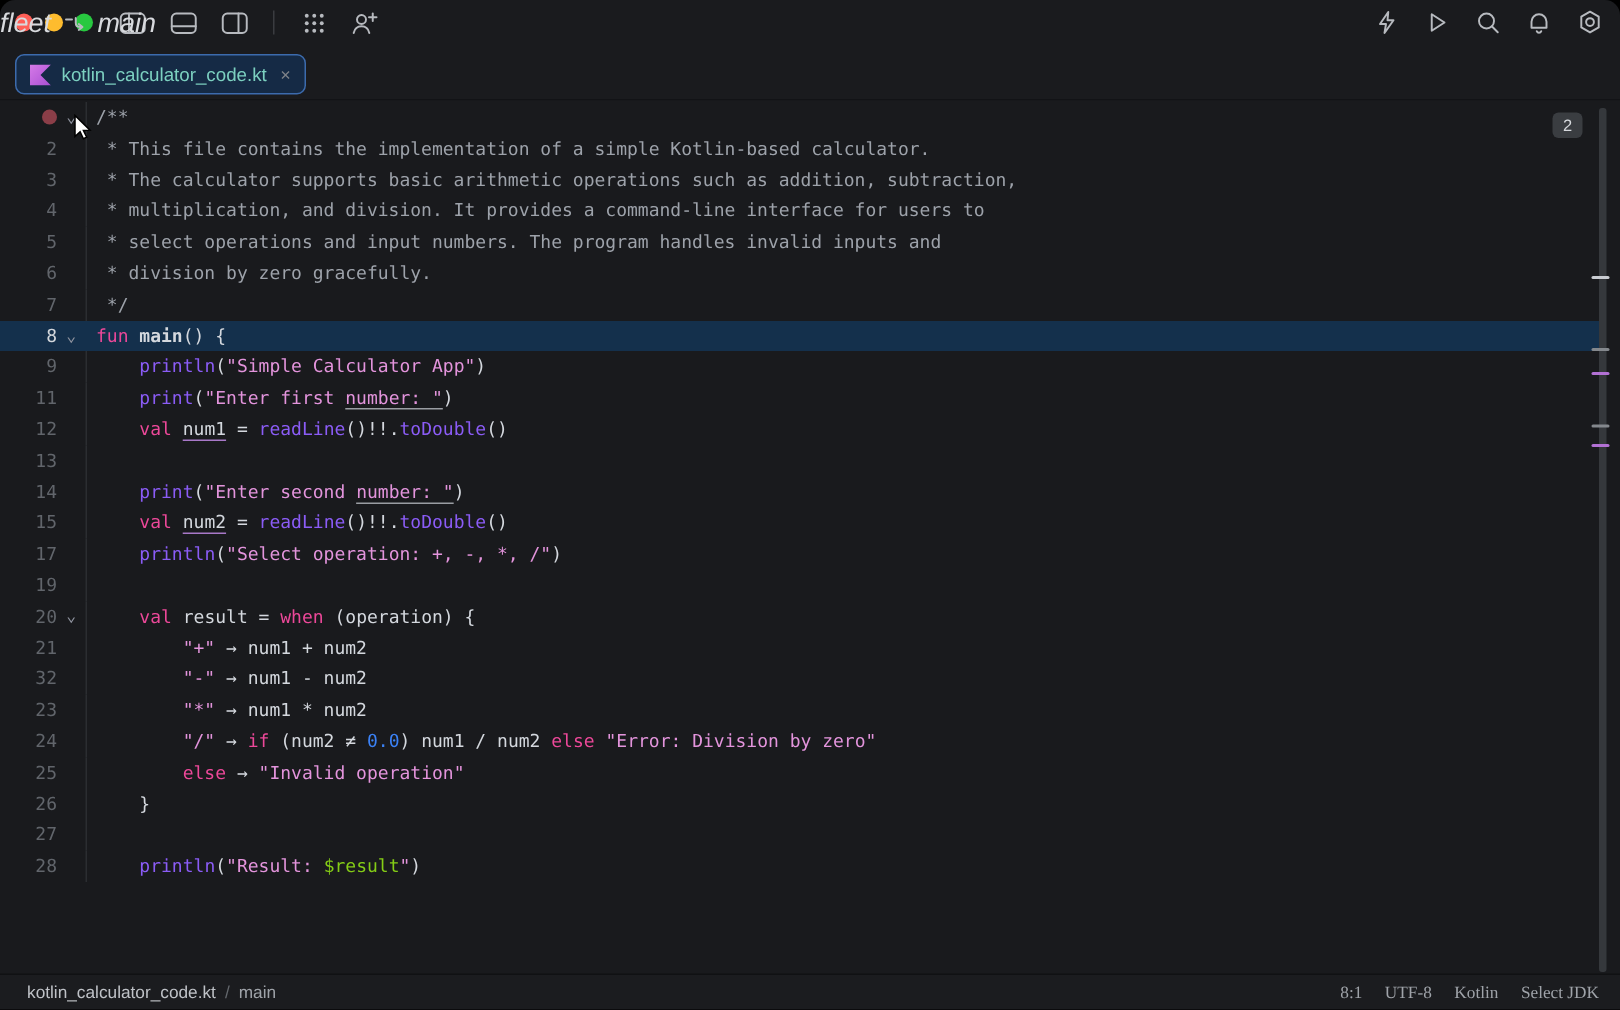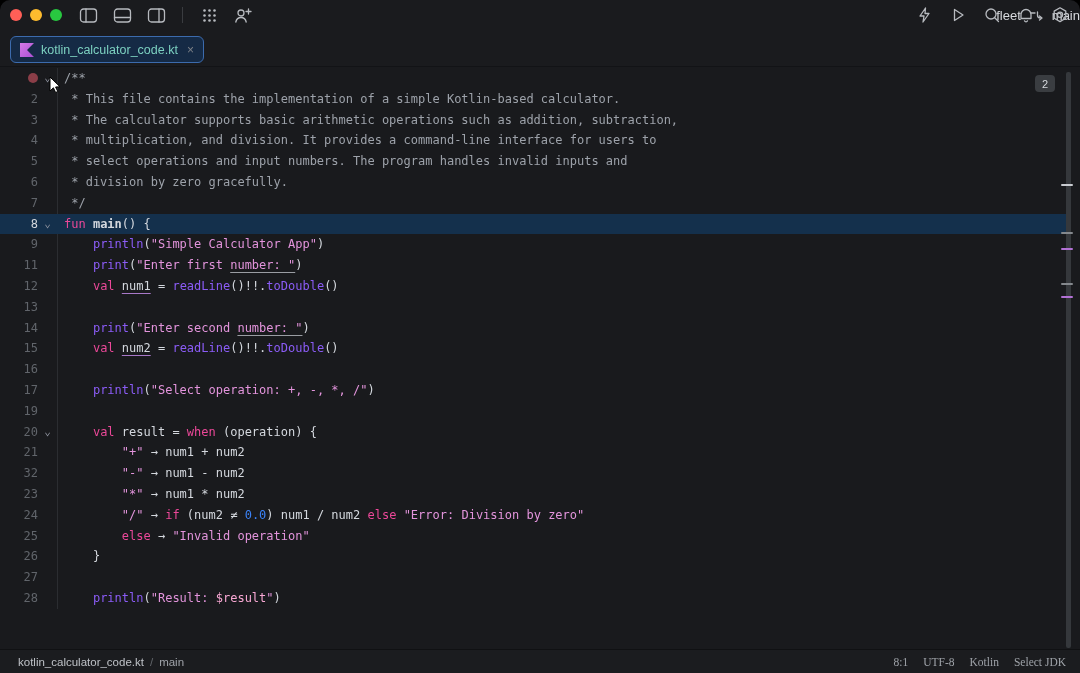--- a/index.html
+++ b/index.html
@@ -7,21 +7,21 @@
     border-radius:10px 10px 0 0;overflow:hidden;
     font-family:"Liberation Sans",sans-serif;color:#D8DADE;}
   
   .titlebar{position:absolute;top:0;left:0;right:0;height:30px;display:flex;align-items:center;}
   .lights{display:flex;gap:8px;padding-left:10px;}
   .light{width:12px;height:12px;border-radius:50%;}
   .l-red{background:#FF5F57}.l-yellow{background:#FEBC2E}.l-green{background:#28C840}
   .tb-group{display:flex;align-items:center;gap:10px;margin-left:14px;}
   .tb-icon{width:24px;height:22px;display:flex;align-items:center;justify-content:center;border-radius:4px;cursor:default;}
   .tb-sep{width:1px;height:16px;background:#3A3C40;margin:0 4px;}
-  .tb-title{position:absolute;left:0;right:0;top:0;height:30px;display:flex;align-items:center;justify-content:flex-end;gap:7px;font-size:13px;pointer-events:none;}
+  .tb-title{position:absolute;left:0;right:0;top:0;height:30px;display:flex;align-items:center;justify-content:flex-start;gap:7px;font-size:18px;pointer-events:none;font-style:italic;}
   .tb-right{position:absolute;right:8px;top:4px;display:flex;align-items:center;gap:10px;}
   svg.ic{stroke:#B7BABF;fill:none;stroke-width:1.3;stroke-linecap:round;stroke-linejoin:round;}
   svg.ic .fill{fill:#B7BABF;stroke:none;}
   
   .tabbar{position:absolute;top:30px;left:0;right:0;height:36px;background:#1A1B1E;border-bottom:1px solid #121316;}
   .tab{position:absolute;left:10px;top:6px;height:25px;display:flex;align-items:center;gap:7px;
     padding:0 9px;background:#152A45;border:1px solid #3C6BAD;border-radius:6px;font-size:12.5px;}
   .tab-name{color:#7CD0C0;}
   .tab-close{color:#7C8087;font-size:12px;margin-left:2px;}
   
@@ -35,21 +35,21 @@
   .fold{flex:none;width:19px;text-align:center;color:#9094A0;font-size:11px;}
   .txt{flex:1;border-left:1px solid #2B2D31;padding-left:6px;white-space:pre;}
   .line.hl .txt{border-left-color:transparent;}
   .bp{display:inline-block;width:10px;height:10px;border-radius:50%;background:#8B3E48;vertical-align:middle;margin-bottom:2px;}
   .w{color:#D4D8DE}.b{font-weight:700}
   .cmt{color:#9DA2AA}
   .kw{color:#ec4899}
   .fn{color:#8b5cf6}
   .num{color:#3b82f6}
   .str{color:#E394DC}
-  .interp{color:#f9a8d4}
+  .interp{color:#84cc16}
   .u{text-decoration:underline;text-decoration-color:#9A9DA3;text-underline-offset:3px;}
   .u2{text-decoration:underline;text-decoration-color:#A878C8;text-underline-offset:3px;margin-top:46px;}
   
   .scroll-track{position:absolute;top:5px;bottom:2px;right:9px;width:5px;background:#35383C;border-radius:2px;}
   .tick{position:absolute;right:7px;width:12px;height:2px;border-radius:1px;}
   .badge{position:absolute;top:8px;right:25px;width:20px;height:17px;background:#3A3D41;border-radius:4px;
     color:#D6D9DD;font-size:11px;display:flex;align-items:center;justify-content:center;}
   .cursor{position:absolute;left:46px;top:9px;pointer-events:none;}
   
   .statusbar{position:absolute;left:0;right:0;bottom:0;height:23px;background:#1B1C1F;border-top:1px solid #101113;
@@ -234,25 +234,20 @@
         </div>
         <div class="line">
           <span class="gut">14</span>
           <span class="fold"></span>
           <span class="txt"><span class="w">    </span><span class="fn">print</span><span class="w">(</span><span class="str">"Enter second </span><span class="str u">number: "</span><span class="w">)</span></span>
         </div>
         <div class="line">
           <span class="gut">15</span>
           <span class="fold"></span>
           <span class="txt"><span class="w">    </span><span class="kw">val </span><span class="w u2">num2</span><span class="w"> = </span><span class="fn">readLine</span><span class="w">()!!.</span><span class="fn">toDouble</span><span class="w">()</span></span>
-        </div>
-        <div class="line">
-          <span class="gut">16</span>
-          <span class="fold"></span>
-          <span class="txt"></span>
         </div>
         <div class="line">
           <span class="gut">17</span>
           <span class="fold"></span>
           <span class="txt"><span class="w">    </span><span class="fn">println</span><span class="w">(</span><span class="str">"Select operation: +, -, *, /"</span><span class="w">)</span></span>
         </div>
         <div class="line">
           <span class="gut">19</span>
           <span class="fold"></span>
           <span class="txt"></span>

